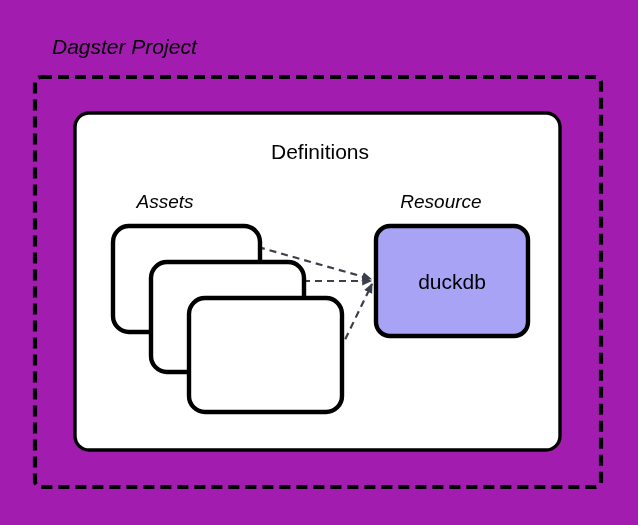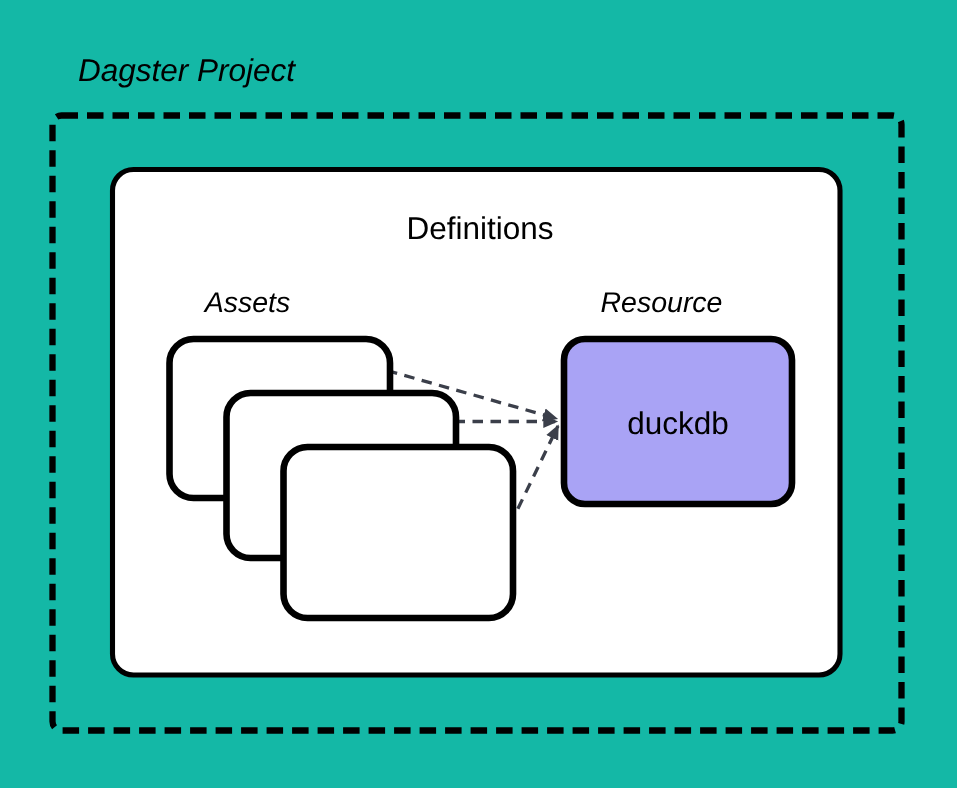--- a/index.html
+++ b/index.html
@@ -8,21 +8,21 @@
     padding: 0;
     background: #ffffff;
   }
   body {
     font-family: "Liberation Sans", sans-serif;
   }
   #diagram-root {
     position: relative;
     width: 638px;
     height: 525px;
-    background: #14b8a6;
+    background: #a21caf;
     overflow: hidden;
   }
   #diagram-svg {
     position: absolute;
     left: 0;
     top: 0;
     width: 638px;
     height: 525px;
     display: block;
   }

